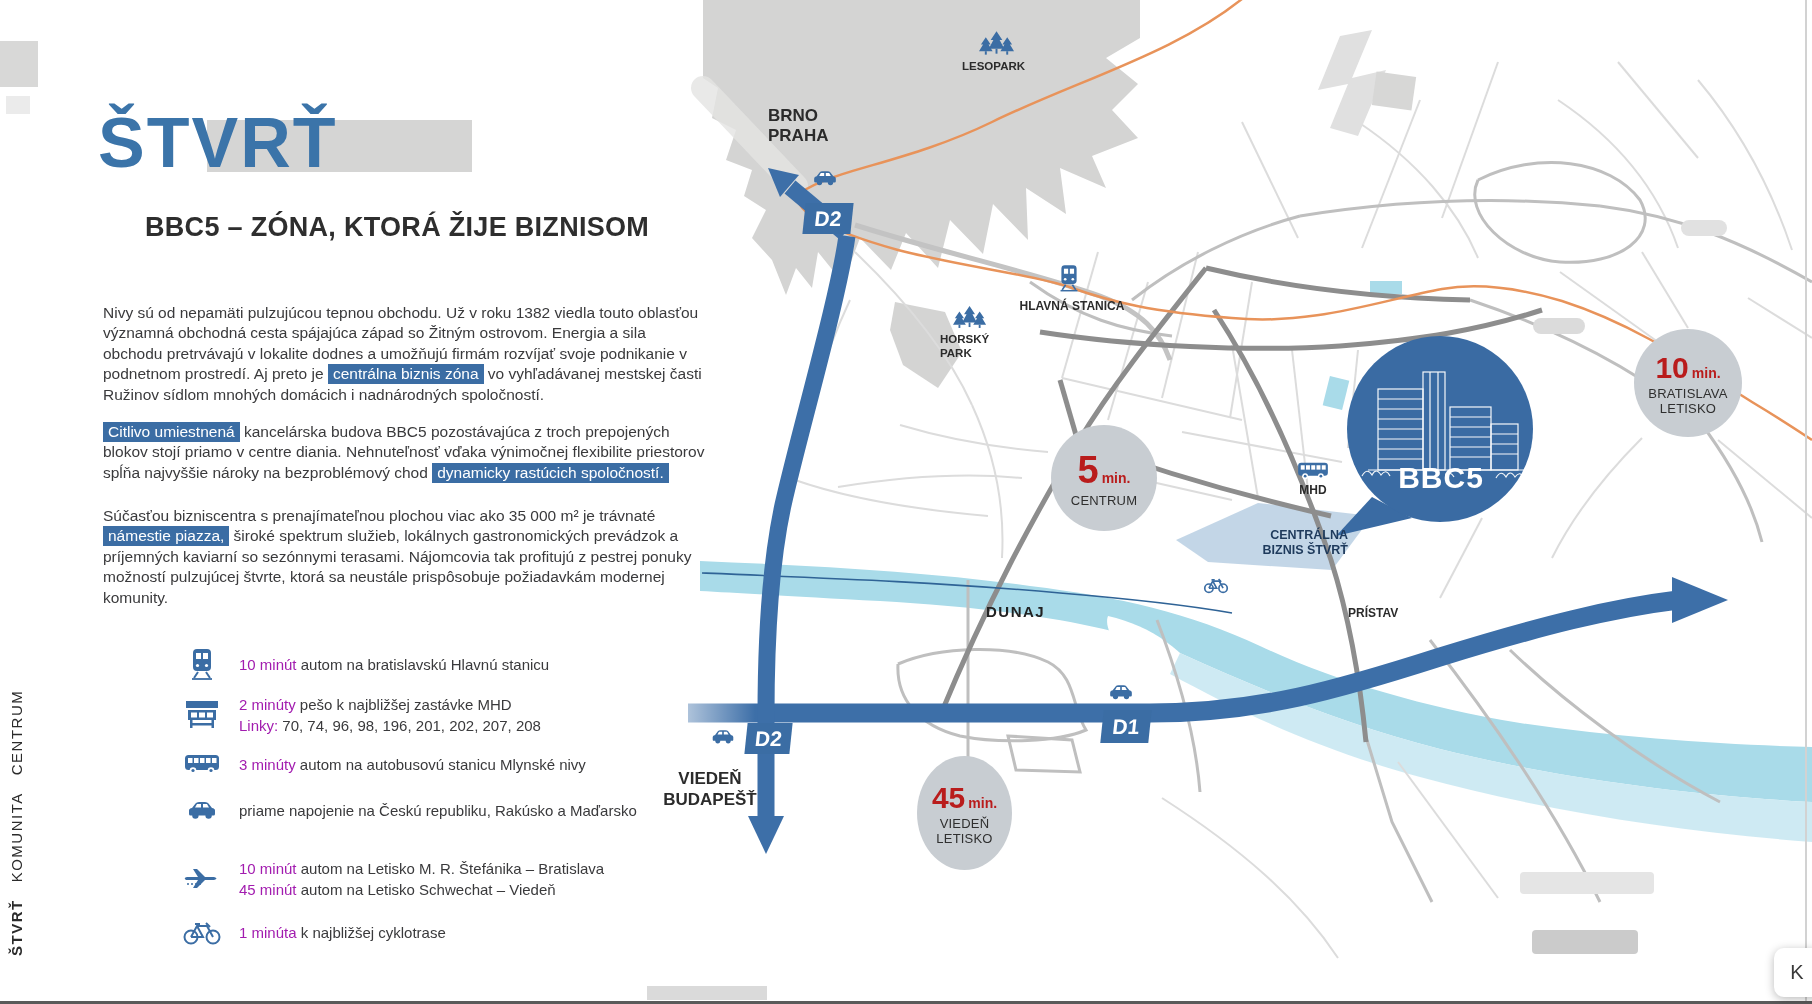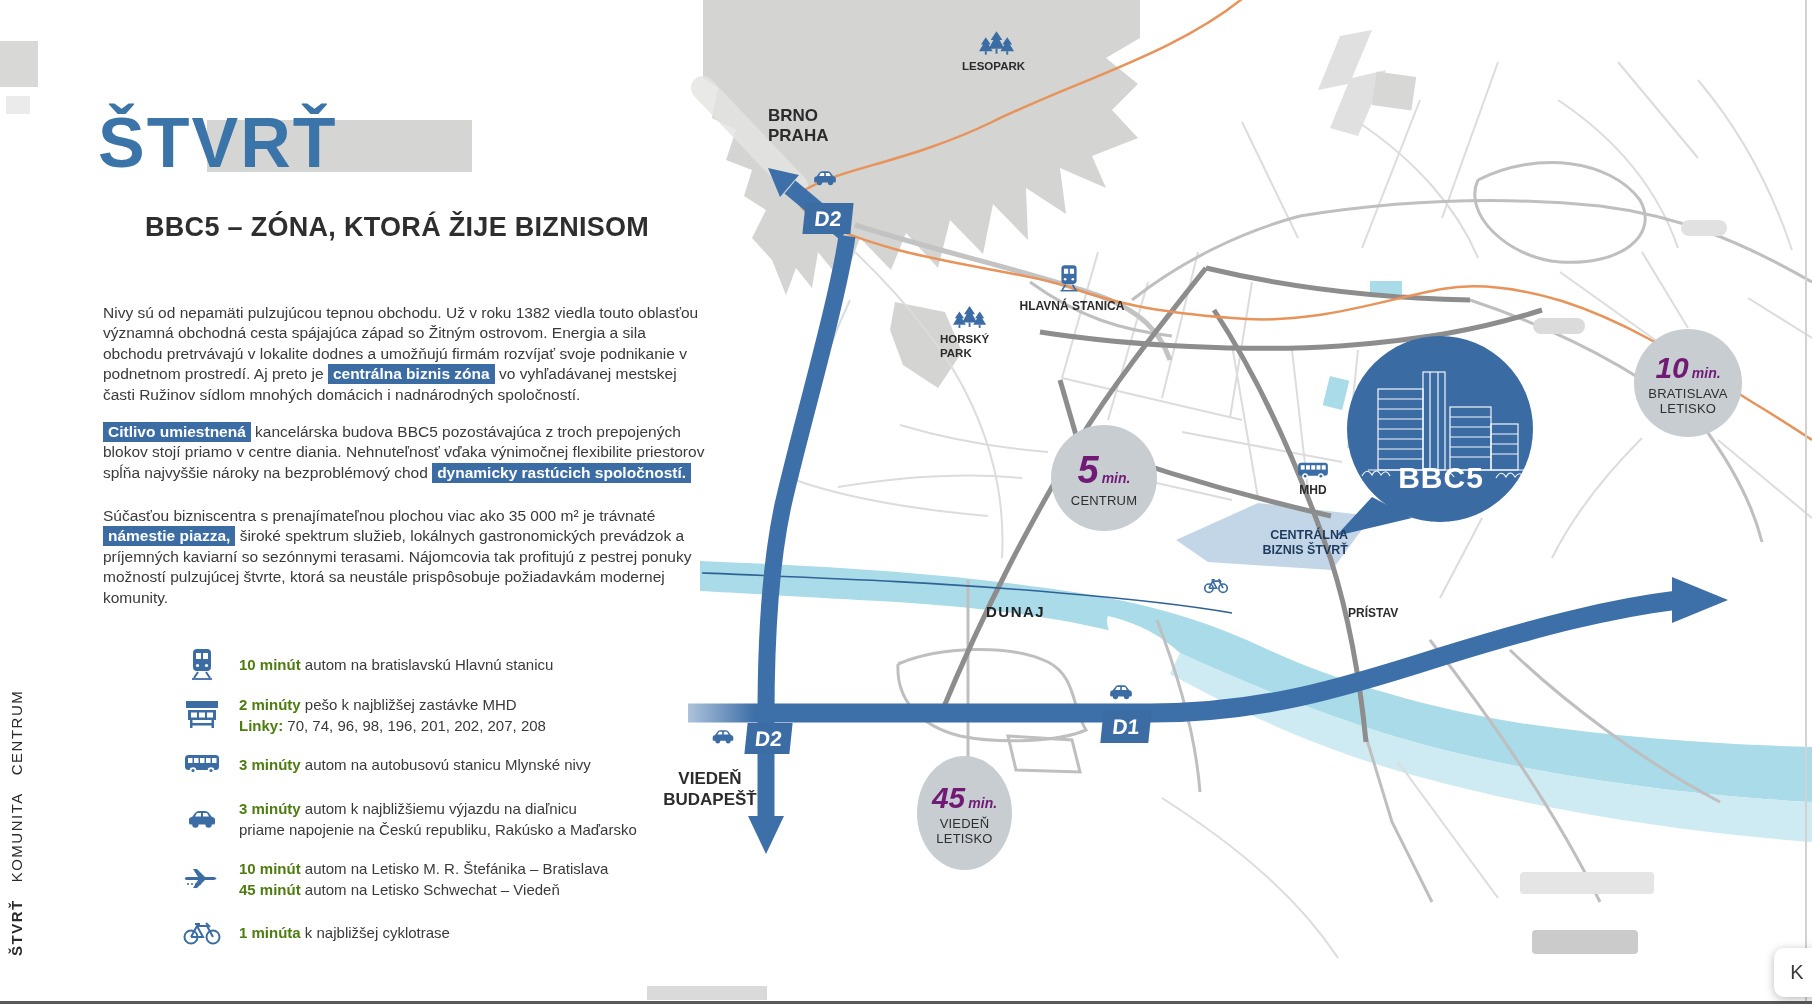--- a/index.html
+++ b/index.html
@@ -6,36 +6,36 @@
   body{
     width:1812px;height:1004px;position:relative;overflow:hidden;background:#fff;
     font-family:"Liberation Sans",sans-serif;color:#3a3a3c;
   }
   .abs{position:absolute;}
   .title{position:absolute;left:98px;top:108px;font-size:70px;line-height:1;font-weight:800;
          color:#3b74a9;letter-spacing:2px;z-index:3;}
   .title-block{position:absolute;left:207px;top:120px;width:265px;height:52px;background:#d5d5d4;z-index:2;}
   .subtitle{position:absolute;left:145px;top:212px;font-size:27px;font-weight:700;color:#2e2e2e;letter-spacing:.3px;z-index:3;}
   .para{position:absolute;left:103px;width:604px;font-size:15.5px;line-height:20.6px;color:#3a3a3c;}
-  .hl{background:#3b6da4;color:#fff;font-weight:700;padding:1px 5px 2px;}
+  .hl{background:#3b6da4;color:#fff;font-weight:400;padding:1px 5px 2px;}
   .titem{position:absolute;left:180px;display:flex;gap:15px;align-items:center;}
   .ticon{width:44px;display:flex;justify-content:center;flex:0 0 44px;}
   .ttext{font-size:15px;line-height:21px;white-space:nowrap;color:#3a3a3c;}
-  .ttext .b{font-weight:700;color:#4d7c0f;}
+  .ttext .b{font-weight:400;color:#a21caf;}
   .vtext{position:absolute;left:8px;top:956px;transform:rotate(-90deg);transform-origin:0 0;
          display:flex;gap:17px;font-size:15px;letter-spacing:1.5px;color:#2b2b2b;white-space:nowrap;}
   .vtext .brand{font-weight:800;}
   
   .mlabel{position:absolute;font-weight:700;color:#2b2b2b;z-index:5;}
   .micon{position:absolute;z-index:5;}
   .hbadge{position:absolute;background:#3b6da4;color:#fff;font-weight:800;font-size:21px;
           display:flex;align-items:center;justify-content:center;transform:skewX(-6deg);z-index:6;}
   .tcircle{position:absolute;border-radius:50%;background:#c8cdd2;display:flex;flex-direction:column;
            align-items:center;justify-content:center;text-align:center;z-index:5;}
-  .tval{display:flex;align-items:baseline;color:#701a75;font-weight:800;font-style:italic;}
+  .tval{display:flex;align-items:baseline;color:#b91c1c;font-weight:800;}
   .tval .unit{font-size:14px;margin-left:3px;font-weight:700;}
   .tcap{color:#2f2f2f;font-weight:400;font-size:13px;line-height:15px;margin-top:1px;letter-spacing:.2px;}
   .bbc5label{position:absolute;left:1396px;top:461px;width:90px;text-align:center;
              font-size:30px;font-weight:800;color:#fff;letter-spacing:1px;z-index:7;}
   .cornerbtn{position:absolute;left:1774px;top:948px;width:46px;height:49px;background:#fff;
              border-radius:10px 0 0 10px;box-shadow:0 2px 10px rgba(0,0,0,.28);
              display:flex;align-items:center;justify-content:center;
              font-size:20px;color:#3a3a3a;z-index:9;}
 </style>
 </head>
@@ -239,21 +239,20 @@
   <span class="ticon">
     <svg width="32" height="24" viewBox="0 0 32 24">
         <path d="M3,16 L3,12.5 Q3,10.5 6,10 L9.5,5.5 Q10.5,4 13,4 L19,4 Q21.5,4 22.5,5.5 L26,10 Q29,10.5 29,12.5 L29,16 Q29,17.5 27.5,17.5 L25.8,17.5 A3.2,3.2 0 0 1 19.4,17.5 L12.6,17.5 A3.2,3.2 0 0 1 6.2,17.5 L4.5,17.5 Q3,17.5 3,16 Z" fill="#3b6da4"></path>
         <path d="M11,6 L15,6 L15,9.5 L9,9.5 Z" fill="#fff"></path>
         <path d="M17,6 L21,6 L23,9.5 L17,9.5 Z" fill="#fff"></path>
         <circle cx="9.4" cy="17.5" r="2.4" fill="#3b6da4"></circle>
         <circle cx="22.6" cy="17.5" r="2.4" fill="#3b6da4"></circle>
       </svg>
   </span>
   <span class="ttext">
-    <div><span class="b">3 minúty</span><span> autom k najbližšiemu výjazdu na diaľnicu</span></div>
     <div><span>priame napojenie na Českú republiku, Rakúsko a Maďarsko</span></div>
   </span>
 </div>
 
 <div class="titem" style="top:858px">
   <span class="ticon">
     <svg width="38" height="26" viewBox="0 0 38 26">
         <path d="M3,14 Q0,12 4,11 L15,11 L10,3 L14,3 L22,11 L31,11 Q36,12.5 31,14 L22,14 L14,22 L10,22 L15,14 Z" fill="#3b6da4"></path>
         <path d="M4,18 L18,18" stroke="#3b6da4" stroke-width="1.4" stroke-dasharray="2 2" fill="none"></path>
       </svg>

